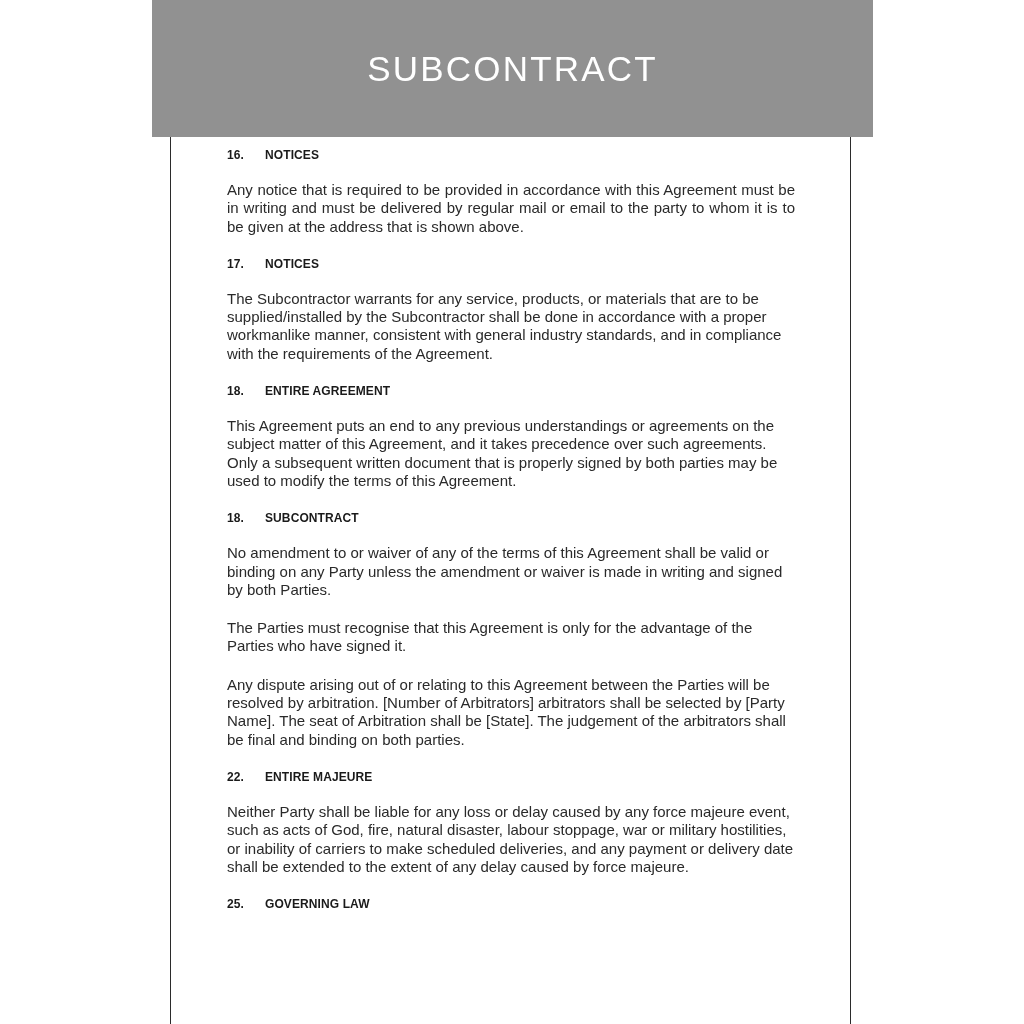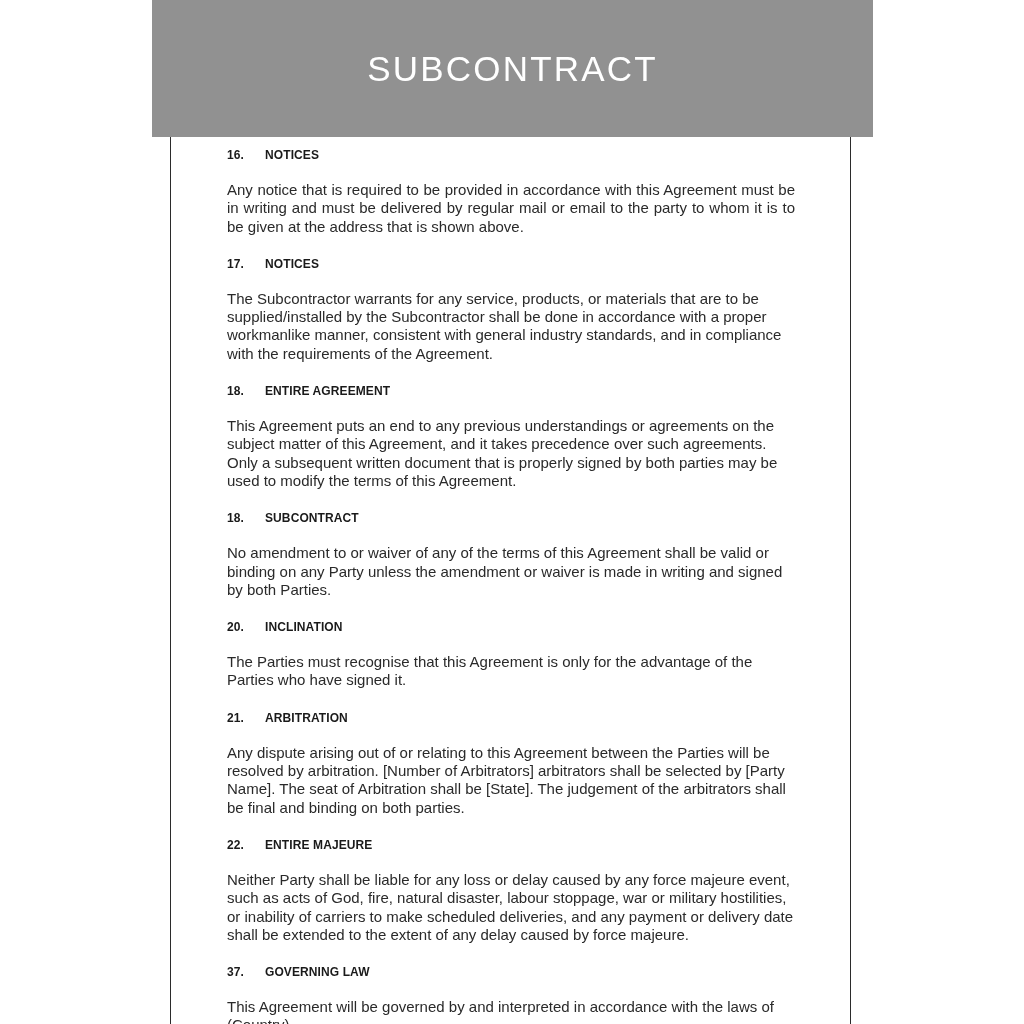--- a/index.html
+++ b/index.html
@@ -130,45 +130,36 @@
         <p class="clause-body">This Agreement puts an end to any previous understandings or agreements on the subject matter of this Agreement, and it takes precedence over such agreements. Only a subsequent written document that is properly signed by both parties may be used to modify the terms of this Agreement.</p>
       </section>
       <section class="clause">
         <div class="clause-heading">
           <span class="clause-number">18.</span>
           <span class="clause-title">SUBCONTRACT</span>
         </div>
         <p class="clause-body">No amendment to or waiver of any of the terms of this Agreement shall be valid or binding on any Party unless the amendment or waiver is made in writing and signed by both Parties.</p>
       </section>
       <section class="clause">
-        <div class="clause-heading">
-          <span class="clause-number">20.</span>
-          <span class="clause-title">INCLINATION</span>
-        </div>
         <p class="clause-body">The Parties must recognise that this Agreement is only for the advantage of the Parties who have signed it.</p>
       </section>
       <section class="clause">
-        <div class="clause-heading">
-          <span class="clause-number">21.</span>
-          <span class="clause-title">ARBITRATION</span>
-        </div>
         <p class="clause-body">Any dispute arising out of or relating to this Agreement between the Parties will be resolved by arbitration. [Number of Arbitrators] arbitrators shall be selected by [Party Name]. The seat of Arbitration shall be [State]. The judgement of the arbitrators shall be final and binding on both parties.</p>
       </section>
       <section class="clause">
         <div class="clause-heading">
           <span class="clause-number">22.</span>
           <span class="clause-title">ENTIRE MAJEURE</span>
         </div>
         <p class="clause-body">Neither Party shall be liable for any loss or delay caused by any force majeure event, such as acts of God, fire, natural disaster, labour stoppage, war or military hostilities, or inability of carriers to make scheduled deliveries, and any payment or delivery date shall be extended to the extent of any delay caused by force majeure.</p>
       </section>
       <section class="clause">
         <div class="clause-heading">
-          <span class="clause-number">37.</span>
+          <span class="clause-number">25.</span>
           <span class="clause-title">GOVERNING LAW</span>
         </div>
-        <p class="clause-body">This Agreement will be governed by and interpreted in accordance with the laws of (Country).</p>
       </section>
     </div>
 </div>
 
 <div id="title-banner">
   <div class="banner-line">SUBCONTRACT</div>
 </div>
 
 </body></html>

